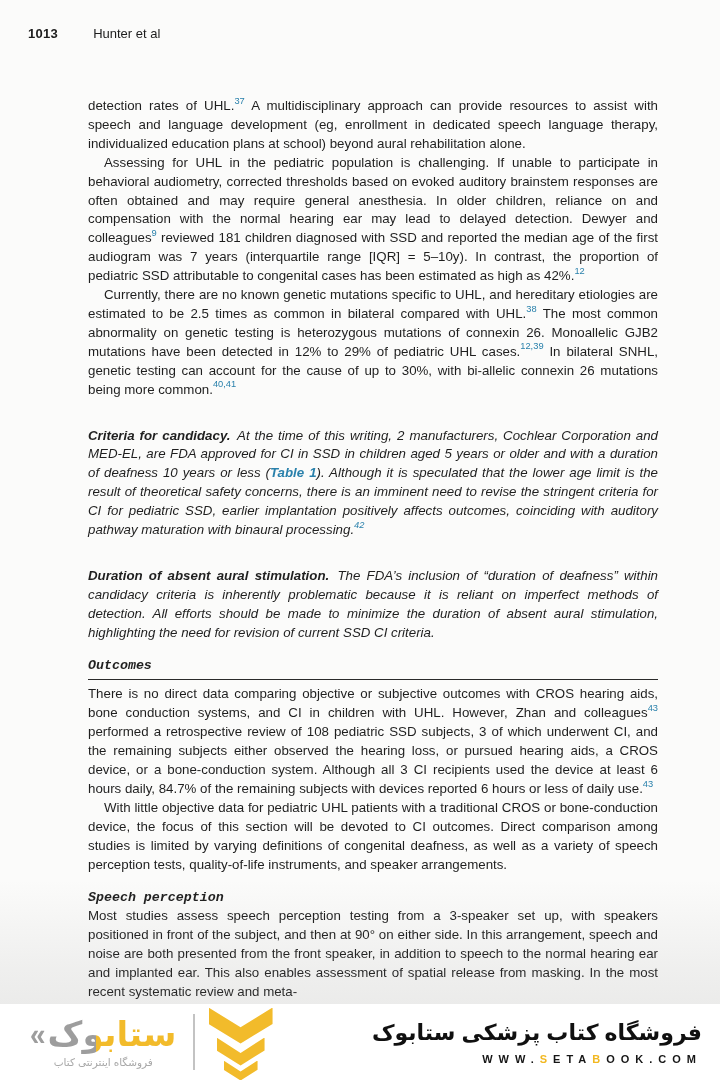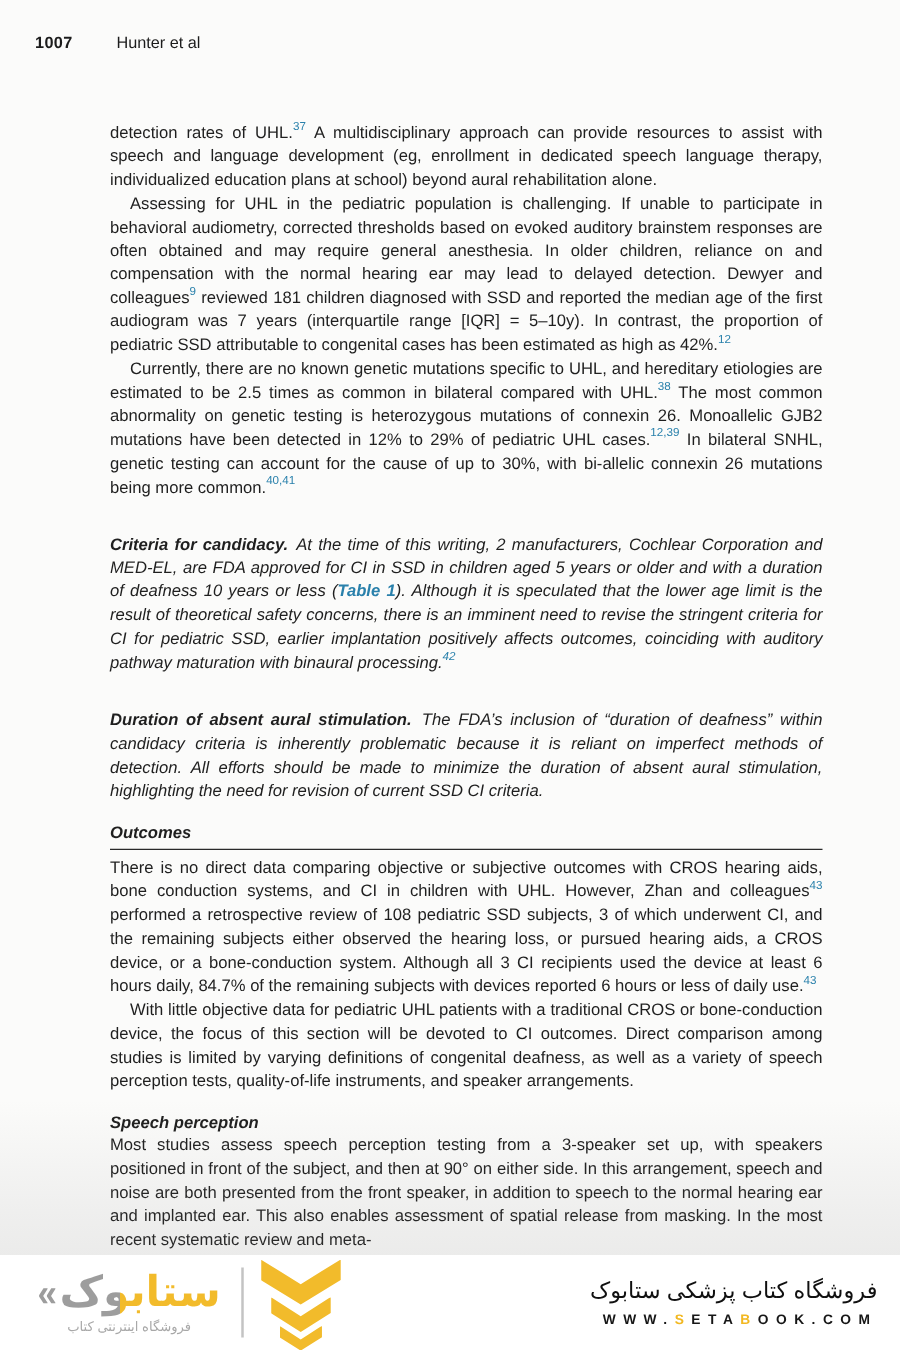--- a/index.html
+++ b/index.html
@@ -31,21 +31,21 @@
   .para.indent { text-indent:16px; }
   .para.spaced { margin-top:27px;font-style:italic; }
   .seg-bold { font-weight:700; margin-right:2px; }
   .seg-boldblue { font-weight:700; color:#2980ab; }
   sup.seg-sup {
     color:#2980ab; font-size:9.3px; line-height:0;
     position:relative; top:-1px;
   }
   .heading {
     margin-top:14px;
-    font-weight:700; font-style:italic; font-size:13.3px;
+    font-weight:700; font-style:italic; font-size:13.3px;font-family:Liberation Mono, monospace;
   }
   .heading.ruled {
     border-bottom:1.6px solid #2a2a2a;
     padding-bottom:4px; margin-bottom:5px;
   }
   
   .scan-shade {
     position:absolute; left:0; right:0; top:880px; height:125px;
     background:linear-gradient(to bottom, rgba(120,120,120,0) 0%, rgba(120,120,120,0.09) 70%, rgba(120,120,120,0.12) 100%);
     pointer-events:none;
@@ -73,34 +73,34 @@
   }
   .tagline { direction:rtl; font-size:10.5px; color:#a8a8a8; margin-top:2px; }
   .logo-divider { width:2px; height:56px; background:#c3c3c3; margin:0 14px 0 16px; }
   .emblem { display:flex; flex-direction:column; align-items:center; margin-top:4px; }
   .chev { background:#F2BB2B; clip-path:polygon(0 0,50% 55%,100% 0,100% 46%,50% 100%,0 46%); }
   .chev1 { width:64px; height:36px; margin-bottom:-6px; }
   .chev2 { width:48px; height:28px; margin-bottom:-5px; }
   .chev3 { width:34px; height:20px; }
   .footer-right { margin-left:auto; text-align:right; padding-right:2px; }
   .store-line {
-    direction:rtl; font-size:18px; font-weight:400; color:#101010;
+    direction:rtl; font-size:22px; font-weight:700; color:#101010;
     margin-bottom:7px;
   }
   .website { font-size:11px; font-weight:700; letter-spacing:6px; color:#161616; white-space:nowrap; }
   .website .c-yellow { color:#F2B821; }
   .website .c-dark { color:#161616; }
 </style>
 </head>
 <body>
 
 <div class="page">
 
   <div class="run-head">
-    <span class="page-num">1007</span>
+    <span class="page-num">1013</span>
     <span class="run-title">Hunter et al</span>
   </div>
 
   <div class="article">
       <p class="para"><span class="seg-normal">detection rates of UHL.</span><sup class="seg-sup">37</sup><span class="seg-normal"> A multidisciplinary approach can provide resources to assist with speech and language development (eg, enrollment in dedicated speech language therapy, individualized education plans at school) beyond aural rehabilitation alone.</span></p>
       <p class="para indent"><span class="seg-normal">Assessing for UHL in the pediatric population is challenging. If unable to participate in behavioral audiometry, corrected thresholds based on evoked auditory brainstem responses are often obtained and may require general anesthesia. In older children, reliance on and compensation with the normal hearing ear may lead to delayed detection. Dewyer and colleagues</span><sup class="seg-sup">9</sup><span class="seg-normal"> reviewed 181 children diagnosed with SSD and reported the median age of the first audiogram was 7 years (interquartile range [IQR] = 5–10y). In contrast, the proportion of pediatric SSD attributable to congenital cases has been estimated as high as 42%.</span><sup class="seg-sup">12</sup></p>
       <p class="para indent"><span class="seg-normal">Currently, there are no known genetic mutations specific to UHL, and hereditary etiologies are estimated to be 2.5 times as common in bilateral compared with UHL.</span><sup class="seg-sup">38</sup><span class="seg-normal"> The most common abnormality on genetic testing is heterozygous mutations of connexin 26. Monoallelic GJB2 mutations have been detected in 12% to 29% of pediatric UHL cases.</span><sup class="seg-sup">12,39</sup><span class="seg-normal"> In bilateral SNHL, genetic testing can account for the cause of up to 30%, with bi-allelic connexin 26 mutations being more common.</span><sup class="seg-sup">40,41</sup></p>
       <p class="para spaced"><span class="seg-bold">Criteria for candidacy.</span><span class="seg-normal"> At the time of this writing, 2 manufacturers, Cochlear Corporation and MED-EL, are FDA approved for CI in SSD in children aged 5 years or older and with a duration of deafness 10 years or less (</span><span class="seg-boldblue">Table 1</span><span class="seg-normal">). Although it is speculated that the lower age limit is the result of theoretical safety concerns, there is an imminent need to revise the stringent criteria for CI for pediatric SSD, earlier implantation positively affects outcomes, coinciding with auditory pathway maturation with binaural processing.</span><sup class="seg-sup">42</sup></p>
       <p class="para spaced"><span class="seg-bold">Duration of absent aural stimulation.</span><span class="seg-normal"> The FDA’s inclusion of “duration of deafness” within candidacy criteria is inherently problematic because it is reliant on imperfect methods of detection. All efforts should be made to minimize the duration of absent aural stimulation, highlighting the need for revision of current SSD CI criteria.</span></p>
       <div class="heading ruled">Outcomes</div>

